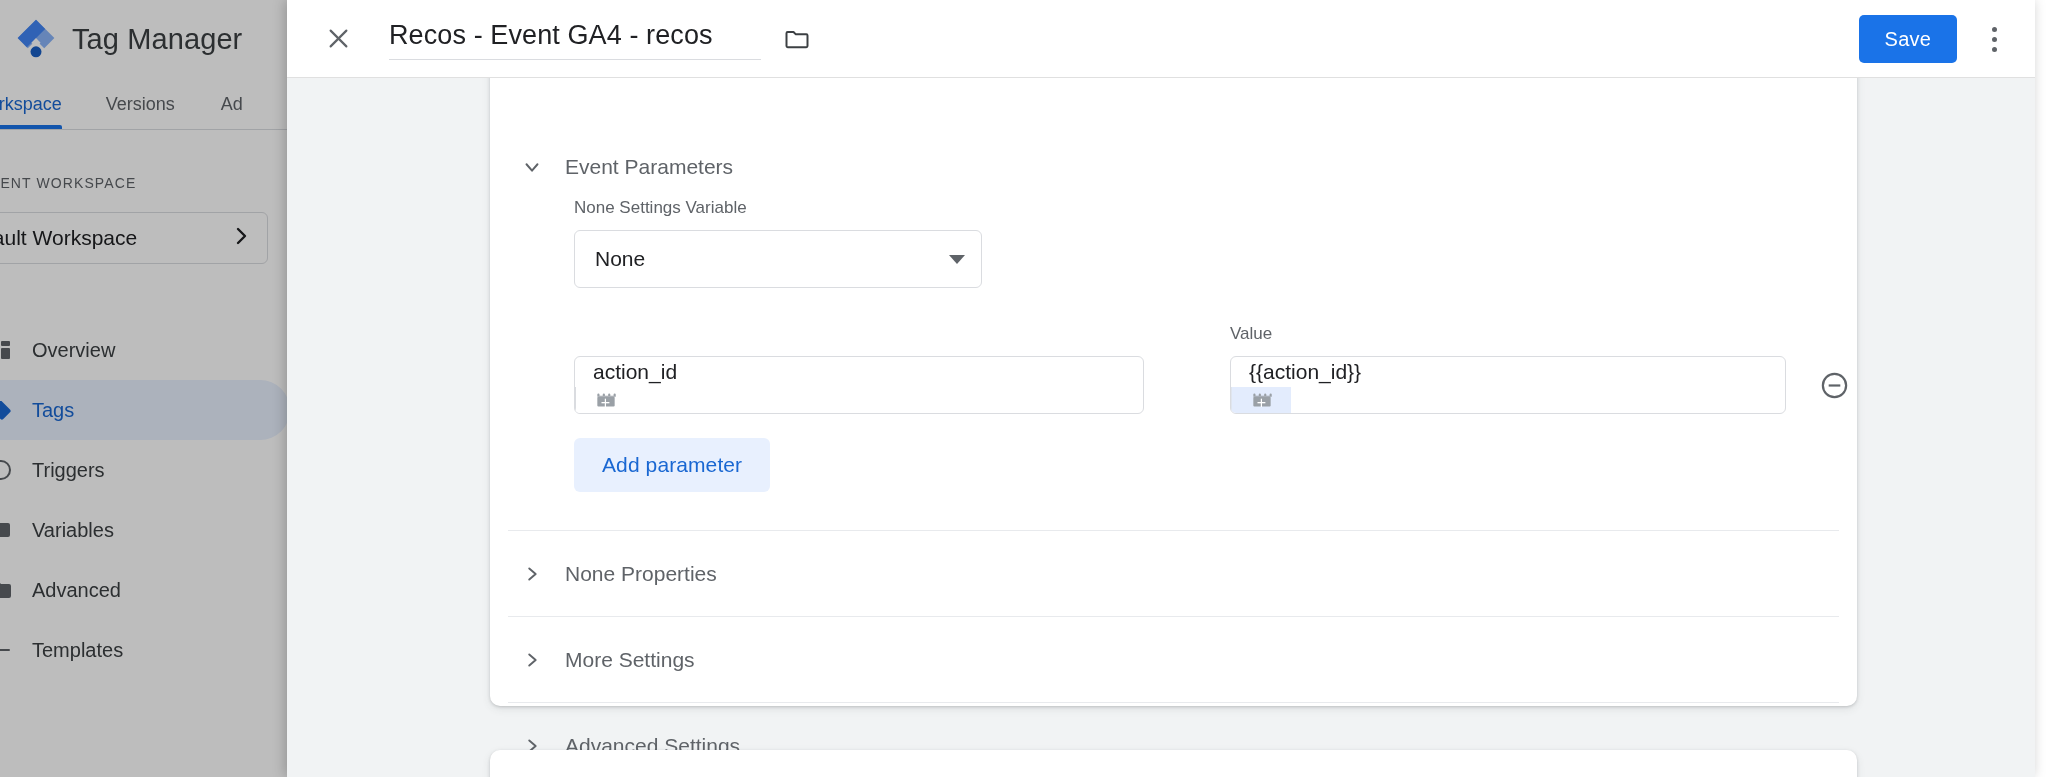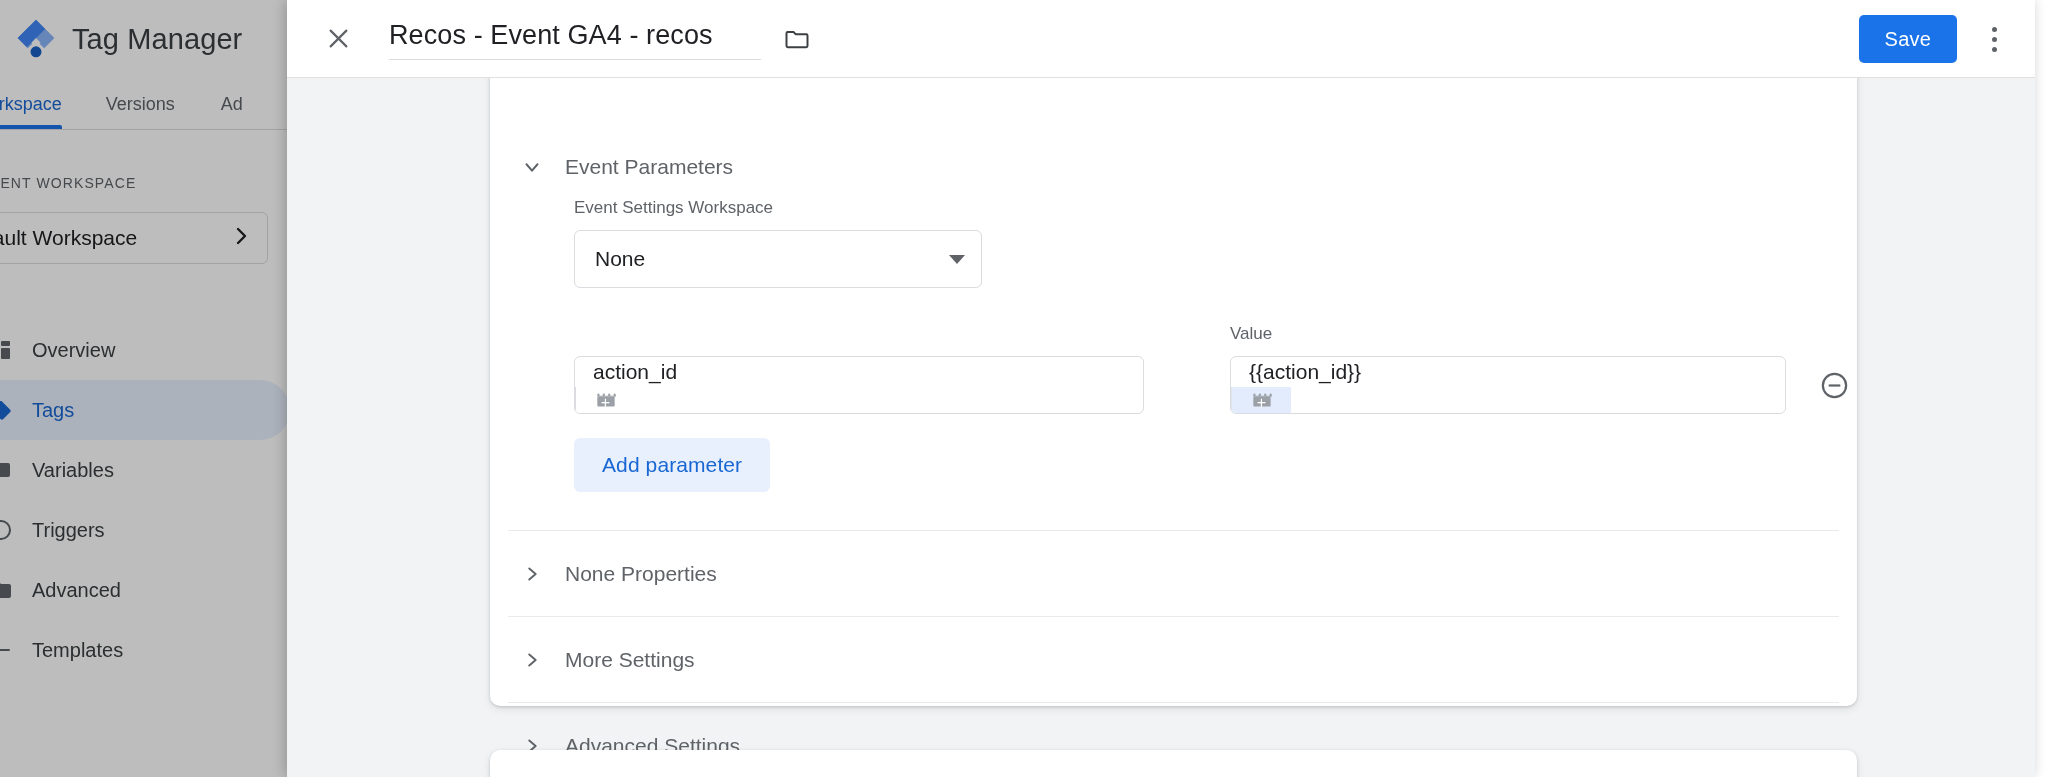--- a/index.html
+++ b/index.html
@@ -254,34 +254,34 @@
         <span class="nav-ico">
           <svg viewBox="0 0 24 24" width="24" height="24" fill="currentColor">
             <path d="M21 11.5 12.5 3H5a2 2 0 0 0-2 2v7.5L11.5 21a2 2 0 0 0 2.8 0l6.7-6.7a2 2 0 0 0 0-2.8zM7.5 9A1.5 1.5 0 1 1 9 7.5 1.5 1.5 0 0 1 7.5 9z"></path>
           </svg>
         </span>
         <span class="nav-label">Tags</span>
       </div>
 
       <div class="nav-item">
         <span class="nav-ico">
+          <svg viewBox="0 0 24 24" width="24" height="24" fill="none" stroke="currentColor" stroke-width="2">
+            <circle cx="12" cy="12" r="9"></circle>
+          </svg>
+        </span>
+        <span class="nav-label">Triggers</span>
+      </div>
+
+      <div class="nav-item">
+        <span class="nav-ico">
           <svg viewBox="0 0 24 24" width="24" height="24" fill="currentColor">
             <rect x="3" y="5" width="18" height="14" rx="2"></rect>
           </svg>
         </span>
         <span class="nav-label">Variables</span>
-      </div>
-
-      <div class="nav-item">
-        <span class="nav-ico">
-          <svg viewBox="0 0 24 24" width="24" height="24" fill="none" stroke="currentColor" stroke-width="2">
-            <circle cx="12" cy="12" r="9"></circle>
-          </svg>
-        </span>
-        <span class="nav-label">Triggers</span>
       </div>
 
       <div class="nav-item">
         <span class="nav-ico">
           <svg viewBox="0 0 24 24" width="24" height="24" fill="currentColor">
             <path d="M10 4H4a2 2 0 0 0-2 2v12a2 2 0 0 0 2 2h16a2 2 0 0 0 2-2V8a2 2 0 0 0-2-2h-8z"></path>
           </svg>
         </span>
         <span class="nav-label">Advanced</span>
       </div>
@@ -337,21 +337,21 @@
           <span class="chev">
             <svg viewBox="0 0 24 24" width="22" height="22" fill="none" stroke="currentColor" stroke-width="2.1" stroke-linecap="round" stroke-linejoin="round">
               <polyline points="6 9 12 16 18 9"></polyline>
             </svg>
           </span>
           <span class="section-title">Event Parameters</span>
         </div>
 
         <div class="section-body">
 
-          <label class="field-label">Event Settings Workspace</label>
+          <label class="field-label">None Settings Variable</label>
 
           <div class="select-box">
             <span class="select-value">None</span>
             <span class="caret"></span>
           </div>
 
           <div style="height:36px;"></div>
 
           <div class="param-row">
 

